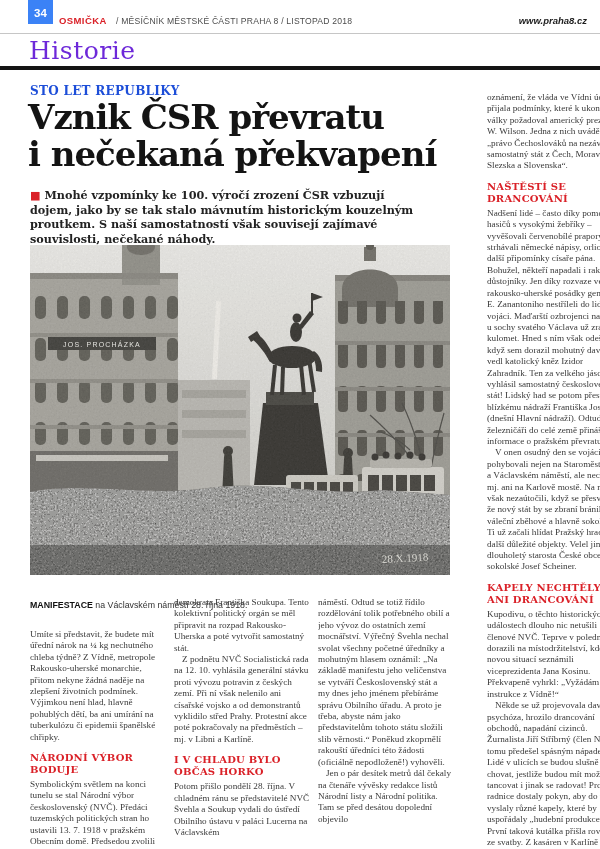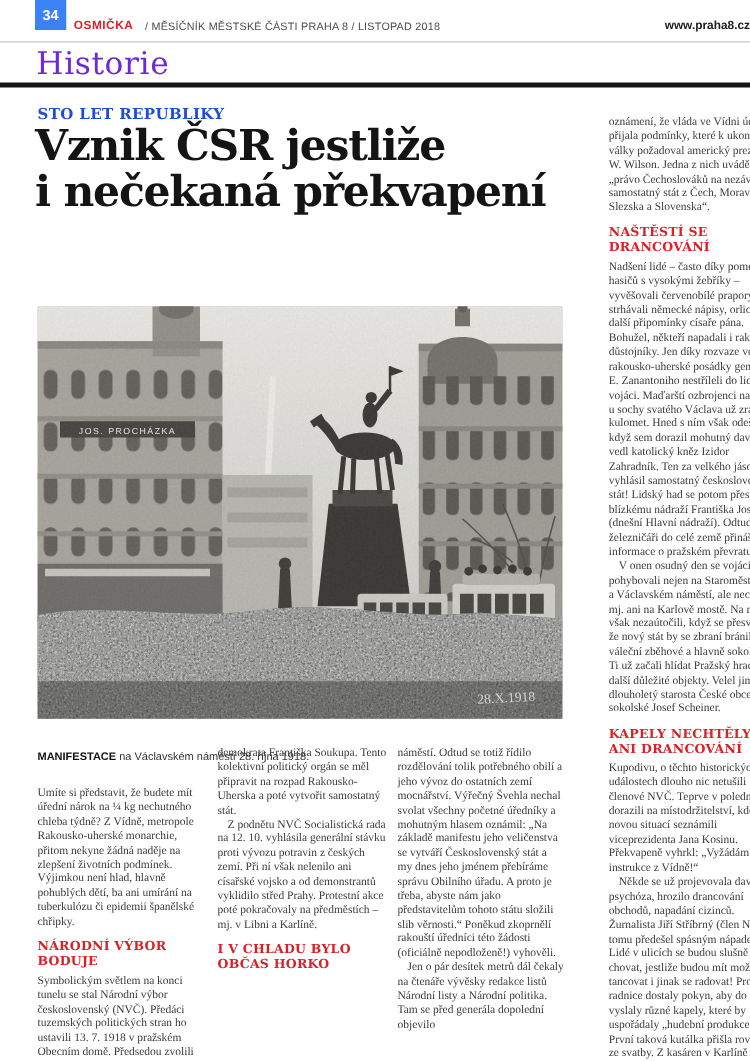--- a/index.html
+++ b/index.html
@@ -5,21 +5,21 @@
   html,body{margin:0;padding:0;background:#e9e9e9;}
   .page{position:relative;width:600px;height:849px;background:#ffffff;overflow:hidden;
         font-family:"Liberation Sans",sans-serif;}
   
   .pgnum{position:absolute;left:28px;top:0;width:25px;height:24px;background:#3b82f6;
          color:#fff;font-weight:bold;font-size:11.5px;display:flex;align-items:flex-end;
          justify-content:center;padding-bottom:5px;box-sizing:border-box;}
   .mag{position:absolute;left:59px;top:15px;font-size:9.5px;font-weight:bold;color:#da2128;
        letter-spacing:.4px;}
   .issue{position:absolute;left:116px;top:15.5px;font-size:8.6px;color:#4c4c4c;letter-spacing:.2px;}
-  .site{position:absolute;right:0;top:14.5px;font-size:9.5px;font-weight:bold;color:#1d1d1d;}
+  .site{position:absolute;right:13px;top:14.5px;font-size:9.5px;font-weight:bold;color:#1d1d1d;font-style:italic;}
   .hair{position:absolute;left:0;top:33px;width:600px;height:1px;background:#c6c6c6;}
   .section{position:absolute;left:29px;top:36px;font-family:"DejaVu Serif",serif;
            font-size:25px;color:#6d28d9;letter-spacing:.5px;}
   .bar{position:absolute;left:0;top:66px;width:600px;height:3.5px;background:#151515;}
   
   .kicker{position:absolute;left:30px;top:84px;font-family:"DejaVu Serif",serif;font-weight:bold;
           font-size:12px;color:#1d4ed8;letter-spacing:.3px;}
   .headline{position:absolute;left:28px;top:99px;width:430px;font-family:"DejaVu Serif",serif;
             font-weight:bold;font-size:34px;line-height:37px;color:#141414;letter-spacing:-1px;}
   .lead{position:absolute;left:30px;top:188px;width:398px;font-family:"DejaVu Serif",serif;
@@ -51,22 +51,25 @@
     <div class="mag">OSMIČKA</div>
     <div class="issue">/ MĚSÍČNÍK MĚSTSKÉ ČÁSTI PRAHA 8 / LISTOPAD 2018</div>
     <div class="site">www.praha8.cz</div>
     <div class="hair"></div>
     <div class="section">Historie</div>
     <div class="bar"></div>
   </div>
 
   <div class="kicker">STO LET REPUBLIKY</div>
   <div class="headline">
-    <span>Vznik ČSR jestliže</span><br>
+    <span>Vznik ČSR převratu</span><br>
     <span>i nečekaná překvapení</span>
+  </div>
+  <div class="lead">
+    <span class="bullet">■</span><span> Mnohé vzpomínky ke 100. výročí zrození ČSR vzbuzují dojem, jako by se tak stalo mávnutím historickým kouzelným proutkem. S naší samostatností však souvisejí zajímavé souvislosti, nečekané náhody.</span>
   </div>
 
   <div class="photo">
     <svg width="420" height="330" viewBox="0 0 420 330" xmlns="http://www.w3.org/2000/svg">
       <defs>
         <linearGradient id="sky" x1="0" y1="0" x2="0" y2="1">
           <stop offset="0" stop-color="#e7e6e2"></stop>
             <stop offset="1" stop-color="#c7c6c1"></stop>
         </linearGradient>
         <pattern id="winL" width="22" height="42" patternUnits="userSpaceOnUse">
@@ -211,25 +214,26 @@
   <div class="col c1">
     <p class="body">Umíte si představit, že budete mít úřední nárok na ¼ kg nechutného chleba týdně? Z Vídně, metropole Rakousko-uherské monarchie, přitom nekyne žádná naděje na zlepšení životních podmínek. Výjimkou není hlad, hlavně pohublých dětí, ba ani umírání na tuberkulózu či epidemii španělské chřipky.</p>
     <h3 class="subhead">NÁRODNÍ VÝBOR BODUJE</h3>
     <p class="body">Symbolickým světlem na konci tunelu se stal Národní výbor československý (NVČ). Předáci tuzemských politických stran ho ustavili 13. 7. 1918 v pražském Obecním domě. Předsedou zvolili budoucího premiérového premiéra ČSR Karla Kramáře, místopředsedy pak agrárníka Antonína Švehlu a sociálního</p>
   </div>
 
   <div class="col c2">
     <p class="body">demokrata Františka Soukupa. Tento kolektivní politický orgán se měl připravit na rozpad Rakousko-Uherska a poté vytvořit samostatný stát.</p>
     <p class="body indent">Z podnětu NVČ Socialistická rada na 12. 10. vyhlásila generální stávku proti vývozu potravin z českých zemí. Při ní však nelenilo ani císařské vojsko a od demonstrantů vyklidilo střed Prahy. Protestní akce poté pokračovaly na předměstích – mj. v Libni a Karlíně.</p>
     <h3 class="subhead">I V CHLADU BYLO OBČAS HORKO</h3>
+    <p class="body">Potom přišlo pondělí 28. října. V chladném ránu se představitelé NVČ Švehla a Soukup vydali do ústředí Obilního ústavu v paláci Lucerna na Václavském</p>
   </div>
 
   <div class="col c3">
     <p class="body">náměstí. Odtud se totiž řídilo rozdělování tolik potřebného obilí a jeho vývoz do ostatních zemí mocnářství. Výřečný Švehla nechal svolat všechny početné úředníky a mohutným hlasem oznámil: „Na základě manifestu jeho veličenstva se vytváří Československý stát a my dnes jeho jménem přebíráme správu Obilního úřadu. A proto je třeba, abyste nám jako představitelům tohoto státu složili slib věrnosti.“ Poněkud zkoprnělí rakouští úředníci této žádosti (oficiálně nepodloženě!) vyhověli.</p>
-    <p class="body indent">Jen o pár desítek metrů dál čekaly na čtenáře vývěsky redakce listů Národní listy a Národní politika. Tam se před generála dopolední objevilo</p>
+    <p class="body indent">Jen o pár desítek metrů dál čekaly na čtenáře vývěsky redakce listů Národní listy a Národní politika. Tam se před desátou dopolední objevilo</p>
   </div>
 
   <div class="col c4">
     <p class="body">oznámení, že vláda ve Vídni údajně přijala podmínky, které k ukončení války požadoval americký prezident W. Wilson. Jedna z nich uváděla mj. „právo Čechoslováků na nezávislý samostatný stát z Čech, Moravy, Slezska a Slovenska“.</p>
     <h3 class="subhead">NAŠTĚSTÍ SE DRANCOVÁNÍ</h3>
     <p class="body">Nadšení lidé – často díky pomoci hasičů s vysokými žebříky – vyvěšovali červenobílé prapory, strhávali německé nápisy, orlice i další připomínky císaře pána. Bohužel, někteří napadali i rakouské důstojníky. Jen díky rozvaze velitele rakousko-uherské posádky generála E. Zanantoniho nestříleli do lidí vojáci. Maďarští ozbrojenci nasadili u sochy svatého Václava už zrána kulomet. Hned s ním však odešli, když sem dorazil mohutný dav, který vedl katolický kněz Izidor Zahradník. Ten za velkého jásotu vyhlásil samostatný československý stát! Lidský had se potom přesunul k blízkému nádraží Františka Josefa I. (dnešní Hlavní nádraží). Odtud železničáři do celé země přinášeli informace o pražském převratu.</p>
     <p class="body indent">V onen osudný den se vojáci pohybovali nejen na Staroměstském a Václavském náměstí, ale nechyběli mj. ani na Karlově mostě. Na nikoho však nezaútočili, když se přesvědčili, že nový stát by se zbraní bránili váleční zběhové a hlavně sokolové. Ti už začali hlídat Pražský hrad a další důležité objekty. Velel jim dlouholetý starosta České obce sokolské Josef Scheiner.</p>
     <h3 class="subhead">KAPELY NECHTĚLY ANI DRANCOVÁNÍ</h3>
     <p class="body">Kupodivu, o těchto historických událostech dlouho nic netušili členové NVČ. Teprve v poledne dorazili na místodržitelství, kde s novou situací seznámili viceprezidenta Jana Kosinu. Překvapeně vyhrkl: „Vyžádám si instrukce z Vídně!“</p>
     <p class="body indent">Někde se už projevovala davová psychóza, hrozilo drancování obchodů, napadání cizinců. Žurnalista Jiří Stříbrný (člen NVČ) tomu předešel spásným nápadem: Lidé v ulicích se budou slušně chovat, jestliže budou mít možnost tancovat i jinak se radovat! Proto radnice dostaly pokyn, aby do ulic vyslaly různé kapely, které by uspořádaly „hudební produkce“. První taková kutálka přišla rovnou ze svatby. Z kasáren v Karlíně na Václavské náměstí pochodovala</p>

